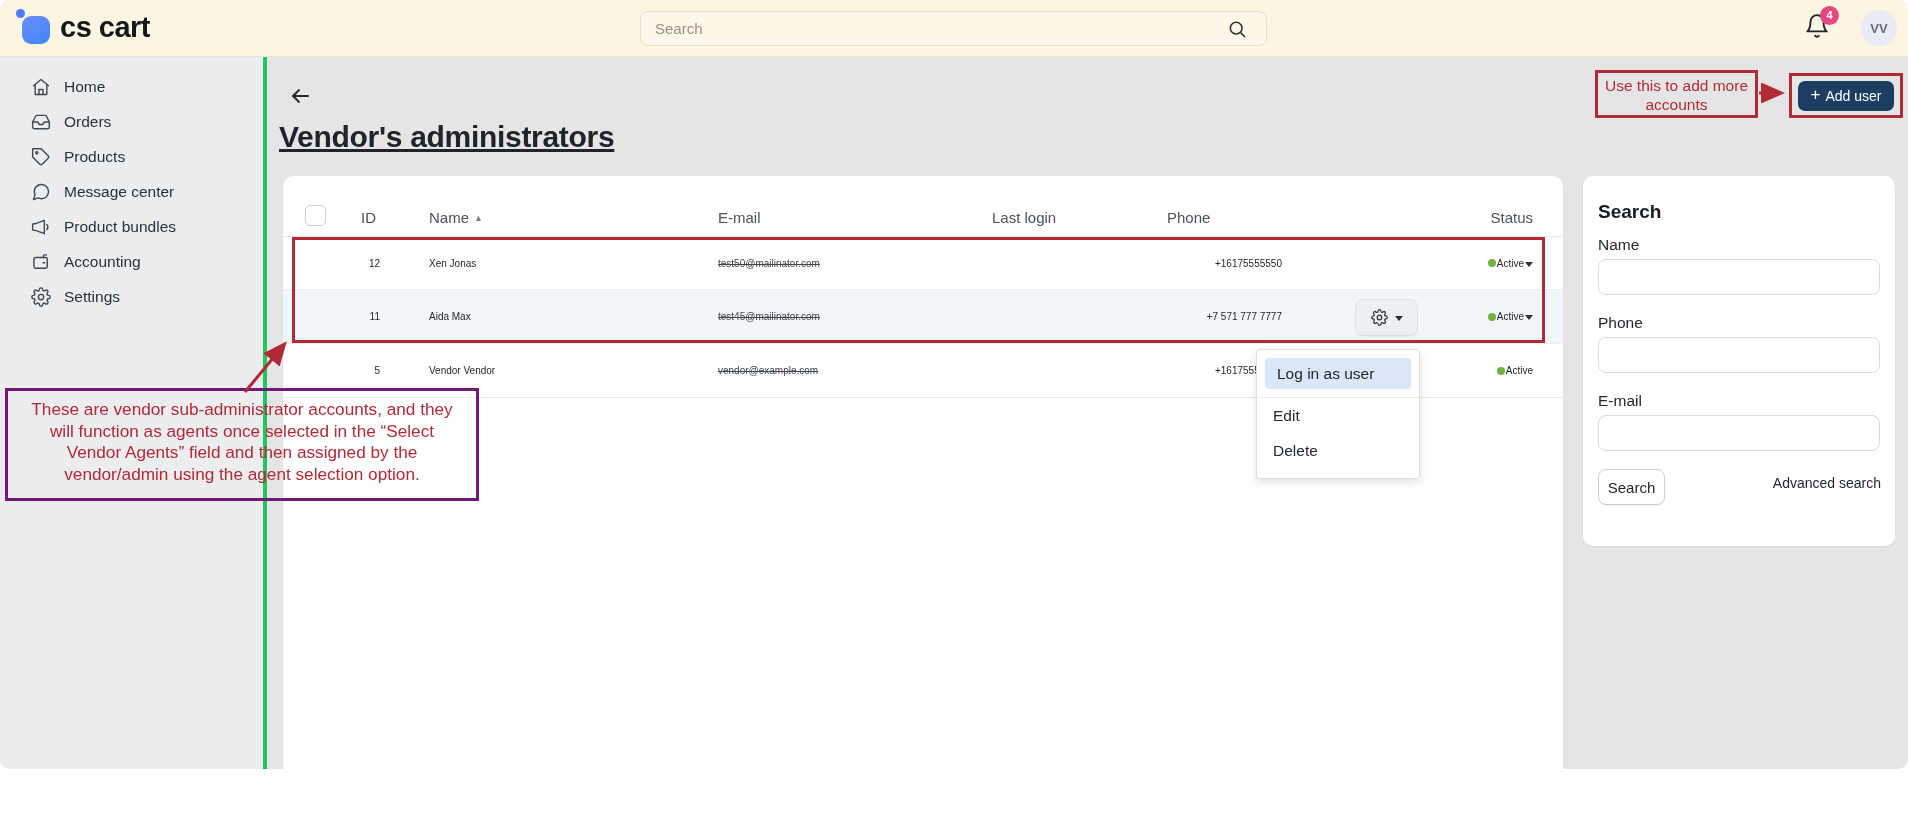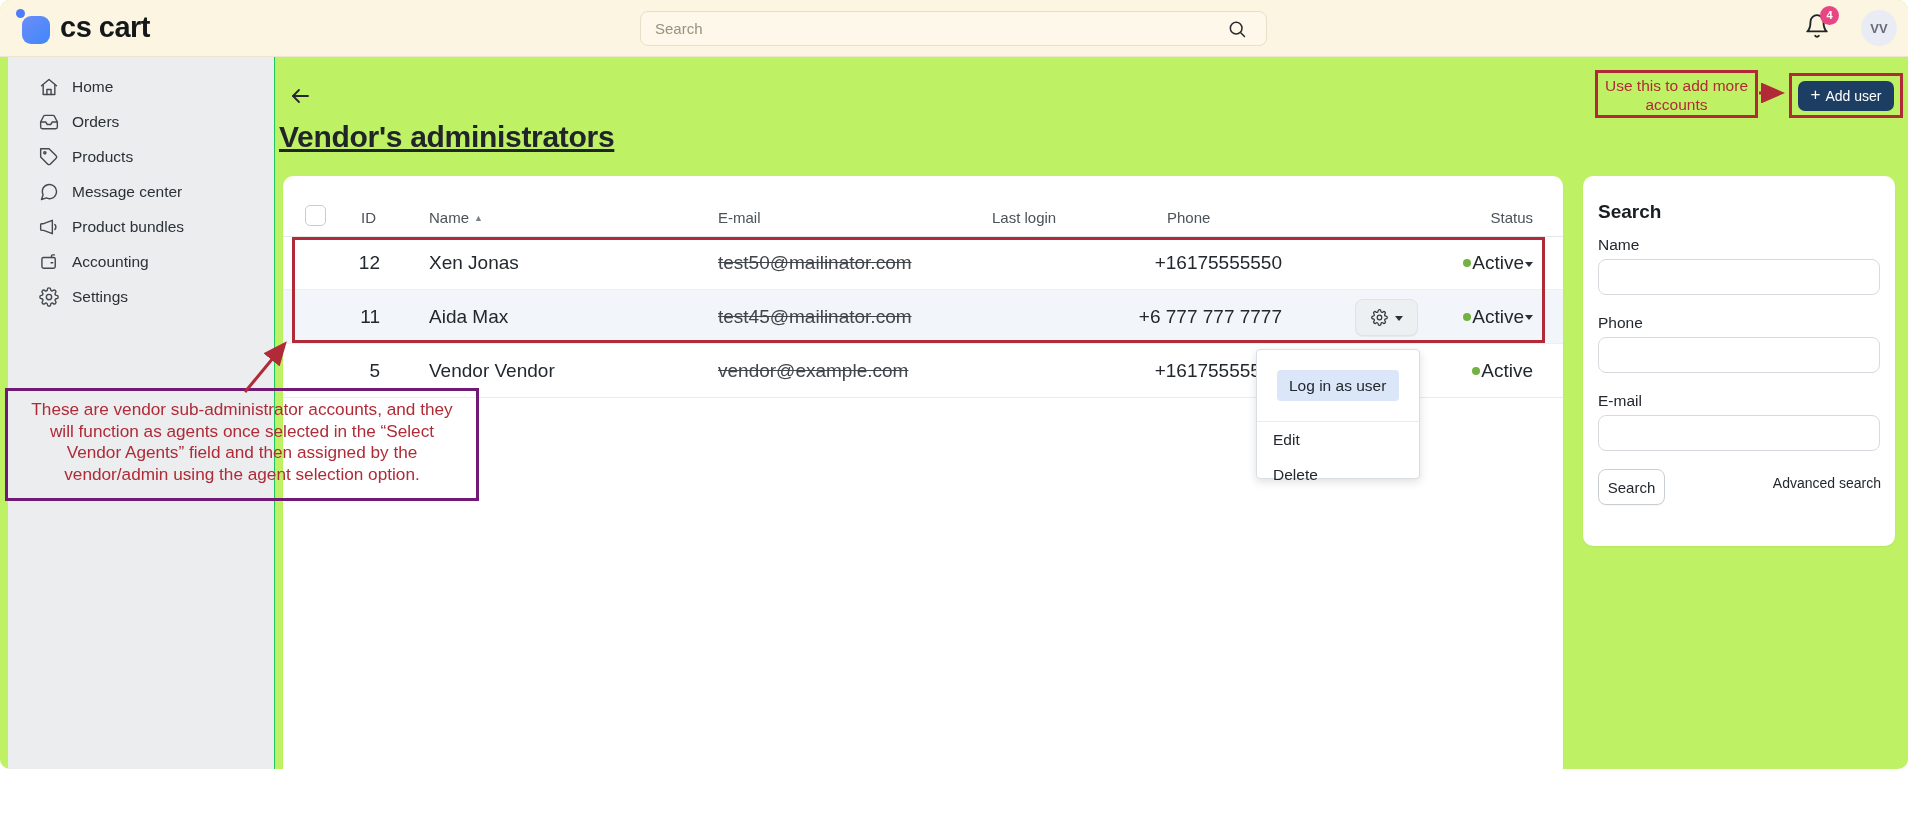--- a/index.html
+++ b/index.html
@@ -1,65 +1,65 @@
 <!DOCTYPE html>
 <html><head>
 <meta charset="utf-8">
 <style>
   * { margin:0; padding:0; box-sizing:border-box; }
   html,body { width:1908px; height:829px; }
   body { font-family:"Liberation Sans", sans-serif; color:#23282e; }
-  .app { position:relative; width:1908px; height:769px; background:#bef264; overflow:hidden;border-radius:10px; }
+  .app { position:relative; width:1908px; height:769px; background:#e5e5e5; overflow:hidden;border-radius:10px; }
 
   
   .topbar { position:absolute; left:0; top:0; width:1908px; height:57px; background:#fcf5e2; border-bottom:1px solid #ece5d0; z-index:10; }
   .logo { position:absolute; left:14px; top:0; height:57px; width:180px; cursor:pointer; }
   .logo-dot { position:absolute; left:2px; top:9px; width:9px; height:9px; border-radius:50%; background:#4f7df9; }
   .logo-square { position:absolute; left:8px; top:16px; width:28px; height:28px; border-radius:9px; background:linear-gradient(140deg,#6d8df8,#3f87f8); }
   .logo-text { position:absolute; left:46px; top:11px; font-size:29px; font-weight:700; letter-spacing:-0.5px; color:#15181b; }
   .topsearch { position:absolute; left:640px; top:11px; width:627px; height:35px; }
   .topsearch input { width:100%; height:100%; border:1px solid #e7dfc8; background:#fdf8e9; border-radius:8px; padding:0 44px 0 14px; font-size:15px; color:#3a3a3a; font-family:inherit; outline:none; }
   .topsearch input::placeholder { color:#97917f; }
   .topsearch svg { position:absolute; right:20px; top:8px; }
   .bell { position:absolute; left:1804px; top:13px; width:30px; height:32px; cursor:pointer; color:#1f2428; }
   .badge { position:absolute; left:16px; top:-7px; min-width:19px; height:19px; border-radius:50%; background:#e84681; color:#fff; font-size:11px; font-weight:700; line-height:19px; text-align:center; }
   .avatar { position:absolute; left:1861px; top:10px; width:36px; height:36px; border-radius:50%; background:#e9ecf4; color:#666c79; font-size:13px; font-weight:700; display:flex; align-items:center; justify-content:center; cursor:pointer; }
 
   
-  .sidebar { position:absolute; left:8px; top:57px; width:267px; height:772px; background:#ebedef; border-right:1px solid #22c55e; z-index:5;padding-left:42px; }
+  .sidebar { position:absolute; left:0; top:57px; width:267px; height:772px; background:#ebedef; border-right:4px solid #22c55e; z-index:5;padding-left:42px; }
   .nav-item { position:absolute; left:0; width:267px; height:35px; display:flex; align-items:center; padding-left:31px; gap:13px; font-size:15.5px; color:#2b3136; cursor:pointer; }
   .nav-item svg { flex:0 0 auto; color:#43494e; }
 
   
   .back-btn { position:absolute; left:288px; top:84px; width:26px; height:26px; color:#23282e; cursor:pointer; z-index:6; }
   .page-title { position:absolute; left:279px; top:120px; font-size:30px; font-weight:700; letter-spacing:-0.3px; color:#212529; z-index:6;text-decoration:underline; }
 
   
   .table-card { position:absolute; left:283px; top:176px; width:1280px; height:653px; background:#fff; border-radius:10px 10px 0 0; box-shadow:0 1px 2px rgba(0,0,0,.05); z-index:5; }
   .thead { position:absolute; left:283px; top:176px; width:1280px; height:61px; border-bottom:1px solid #e5e8eb; z-index:6; }
   .th { position:absolute; top:33px; font-size:15px; color:#4c5258; cursor:pointer; }
   .checkbox { position:absolute; left:22px; top:29px; width:21px; height:21px; border:1.5px solid #c6ccd2; border-radius:5px; background:#fff; cursor:pointer; }
   .sort-caret { font-size:9px; color:#7b8187; margin-left:5px; vertical-align:2px; }
   .trow { position:absolute; left:283px; width:1280px; z-index:6; cursor:pointer; }
   .row1 { top:237px; height:53px; border-bottom:1px solid #edeff2; background:#fff; }
   .row2 { top:290px; height:54px; border-bottom:1px solid #edeff2; background:#f2f5f9; }
   .row3 { top:344px; height:54px; border-bottom:1px solid #e9ecef; background:#fff; }
-  .cell { position:absolute; top:0; bottom:0; display:flex; align-items:center; font-size:19px; color:#23282e; }
+  .cell { position:absolute; top:0; bottom:0; display:flex; align-items:center; font-size:10px; color:#23282e; }
   .c-id { left:45px; width:52px; justify-content:flex-end; }
   .c-name { left:146px; }
   .c-email { left:435px; color:#40464c; text-decoration:line-through; }
   .c-phone { left:690px; width:309px; justify-content:flex-end; }
   .c-status { right:30px; width:150px; justify-content:flex-end; gap:1px; }
   .dot { width:8px; height:8px; border-radius:50%; background:#72b340; }
   .dd-caret { width:0; height:0; border-left:4.5px solid transparent; border-right:4.5px solid transparent; border-top:5px solid #2b3136; margin-top:2px; }
 
   
   .gear-btn { position:absolute; left:1355px; top:299px; width:63px; height:37px; background:#edf0f3; border:1px solid #dfe3e7; border-radius:8px; box-shadow:0 1px 1px rgba(0,0,0,.05); display:flex; align-items:center; justify-content:center; gap:7px; color:#343a40; cursor:pointer; z-index:20; }
   .menu { position:absolute; left:1256px; top:349px; width:164px; height:130px; background:#fff; border:1px solid #d9dee3; border-radius:4px; box-shadow:0 3px 10px rgba(0,0,0,.13); z-index:25; }
-  .menu-item-hl { margin:20px; height:31px; background:#dbe7f8; border-radius:4px; display:flex; align-items:center; padding:0 12px; font-size:15.5px; cursor:pointer; }
+  .menu-item-hl { margin:8px; height:31px; background:#dbe7f8; border-radius:4px; display:flex; align-items:center; padding:0 12px; font-size:15.5px; cursor:pointer; }
   .menu-div { border-top:1px solid #e9ebee; margin-top:4px; }
   .menu-item { height:35px; display:flex; align-items:center; padding:0 16px; font-size:15.5px; cursor:pointer; }
 
   
   .search-card { position:absolute; left:1583px; top:176px; width:312px; height:370px; background:#fff; border-radius:10px; box-shadow:0 1px 2px rgba(0,0,0,.05); z-index:5; }
   .sc-title { position:absolute; left:15px; top:25px; font-size:19px; font-weight:700; color:#181d22; }
   .sc-label { position:absolute; left:15px; font-size:15.5px; color:#23282e; }
   .sc-input { position:absolute; left:15px; width:282px; height:36px; border:1px solid #d6dade; border-radius:8px; background:#fff; font-size:15px; padding:0 10px; font-family:inherit; outline:none; }
   .sc-btn { position:absolute; left:15px; top:293px; width:67px; height:36px; border:1px solid #c9ced3; border-radius:8px; background:#fff; font-size:15px; color:#23282e; font-family:inherit; cursor:pointer; box-shadow:0 1px 1px rgba(0,0,0,.04); }
   .sc-adv { position:absolute; right:14px; top:299px; font-size:14px; color:#23282e; cursor:pointer; }
@@ -183,21 +183,21 @@
       <span class="dot"></span>
       <span>Active</span>
       <span class="dd-caret"></span>
     </div>
   </div>
 
   <div class="trow row2">
     <div class="cell c-id">11</div>
     <div class="cell c-name">Aida Max</div>
     <div class="cell c-email">test45@mailinator.com</div>
-    <div class="cell c-phone">+6 777 777 7777</div>
+    <div class="cell c-phone">+7 571 777 7777</div>
     <div class="cell c-status">
       <span class="dot"></span>
       <span>Active</span>
       <span class="dd-caret"></span>
     </div>
   </div>
 
   <div class="trow row3">
     <div class="cell c-id">5</div>
     <div class="cell c-name">Vendor Vendor</div>

